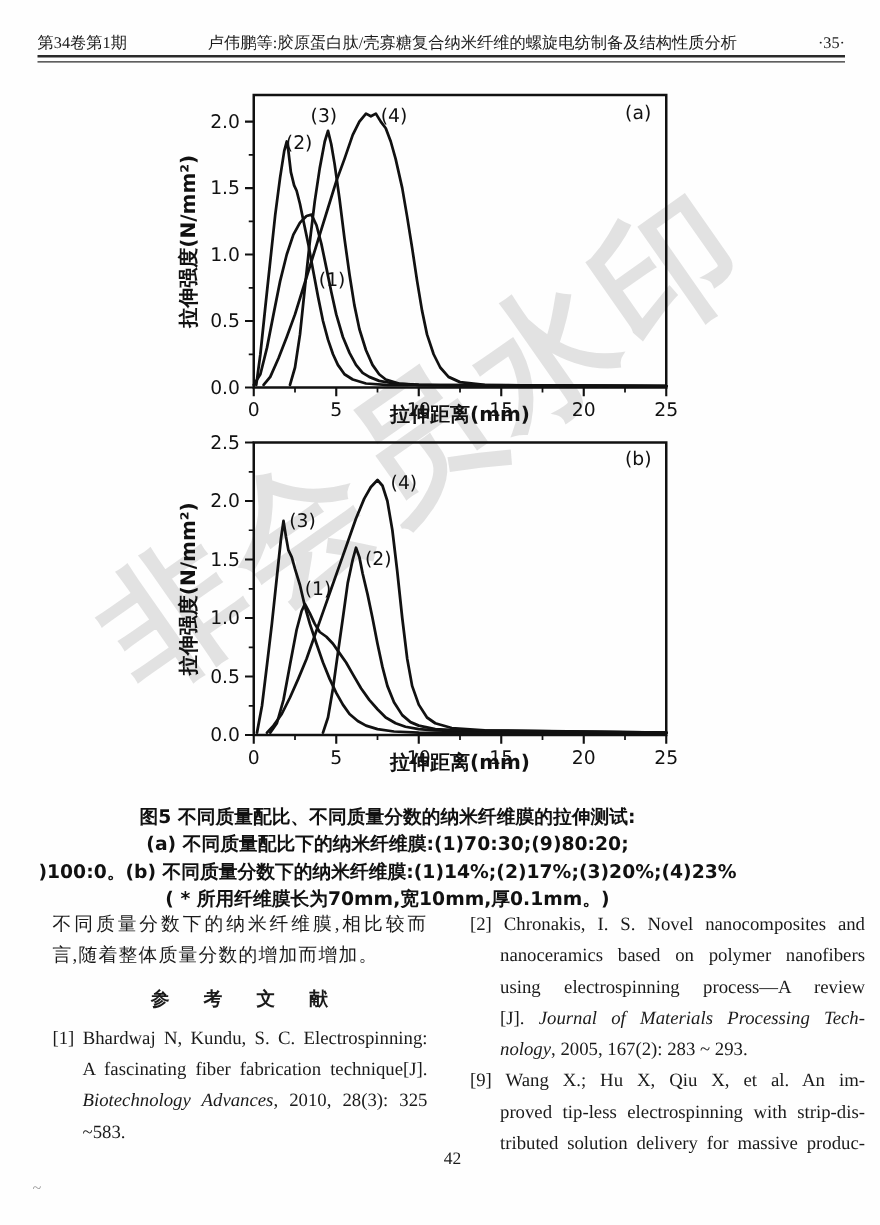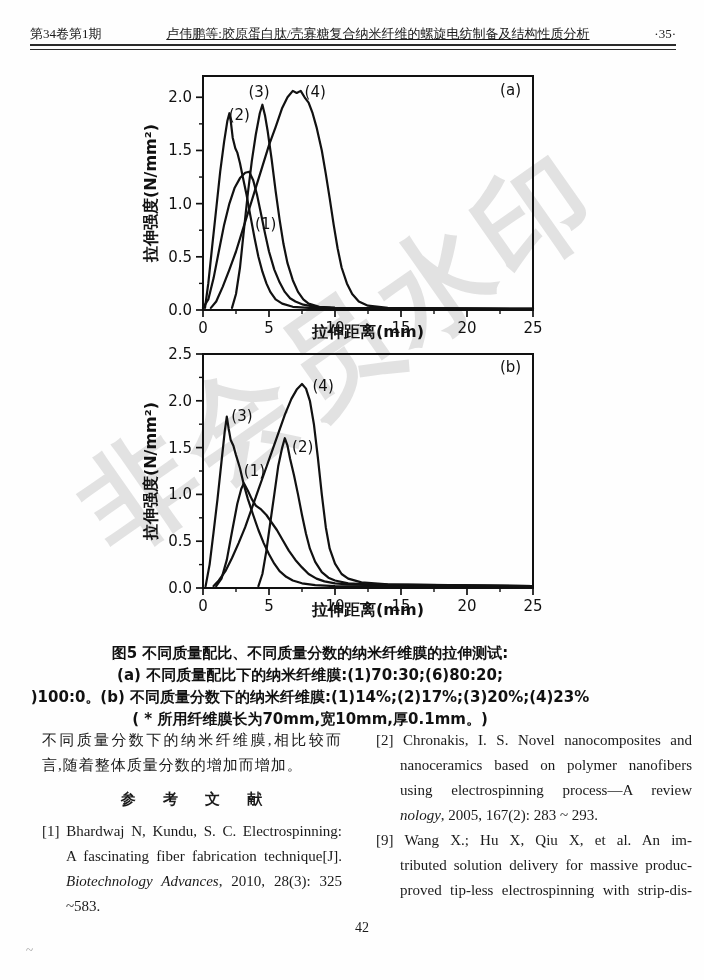--- a/index.html
+++ b/index.html
@@ -1,20 +1,20 @@
 <!DOCTYPE html>
 <html><head>
 <meta charset="utf-8">
 <style>
   html,body{margin:0;padding:0;background:#e8e8e8;}
   .page{width:704px;height:980px;position:relative;background:#fefefe;overflow:hidden;
         font-family:"Liberation Serif","DejaVu Serif",serif;color:#1a1a1a;margin:0 auto;}
   .header{position:absolute;left:30px;right:28px;top:25px;display:flex;justify-content:space-between;
           align-items:baseline;font-size:13px;white-space:nowrap;}
-  .header .mid{flex:1;text-align:center;padding:0 8px;overflow:hidden;text-decoration:underline;}
+  .header .mid{flex:1;text-align:center;padding:0 8px;overflow:hidden;}
   .header-rule{position:absolute;left:30px;right:28px;top:44px;height:3px;
                border-top:2px solid #2b2b2b;border-bottom:1.2px solid #2b2b2b;}
   .figure-area{position:absolute;left:0;top:52px;width:704px;height:676px;}
   .watermark{position:absolute;left:10px;top:100px;width:660px;height:400px;z-index:0;
              display:flex;align-items:center;justify-content:center;white-space:nowrap;
              transform:rotate(-35deg);font-family:"DejaVu Sans","Liberation Sans",sans-serif;
              font-weight:800;font-size:112px;letter-spacing:8px;color:rgba(40,40,40,0.13);}
   .chart{position:absolute;left:130px;z-index:1;}
   .chart-a{top:10px;}
   .chart-b{top:288px;}
@@ -144,21 +144,21 @@
         <text x="111.94" y="81.392" text-anchor="middle" class="curve-label">(3)</text>
         <polyline points="83.6,246.1 88.8,240.5 95.4,231.2 102.0,218.0 108.6,203.1 115.2,187.2 121.8,168.4 128.4,149.7 135.0,131.0 141.6,112.3 148.2,93.6 154.8,74.8 161.4,58.9 166.7,49.6 172.0,44.0 176.0,48.6 179.9,60.8 183.9,84.2 187.8,117.0 191.8,154.4 195.8,187.2 199.7,208.7 205.0,223.7 211.6,234.0 218.2,238.6 231.4,242.4 257.8,244.3 403.0,246.1" fill="none" stroke="#111111" stroke-width="2.2" stroke-linejoin="round" stroke-linecap="round"></polyline>
         <text x="193.12" y="51.43999999999997" text-anchor="middle" class="curve-label">(4)</text>
         <text x="380.56" y="31.783999999999992" text-anchor="middle" class="panel-label">(b)</text>
         <text x="238" y="275" text-anchor="middle" class="axis-title">拉伸距离(mm)</text>
         <text text-anchor="middle" class="axis-title" transform="translate(26 131) rotate(-90)">拉伸强度(N/mm²)</text>
       </svg>
 
     <div class="caption">
       <div>图5  不同质量配比、不同质量分数的纳米纤维膜的拉伸测试:</div>
-      <div>(a) 不同质量配比下的纳米纤维膜:(1)70:30;(6)80:20;</div>
+      <div>(a) 不同质量配比下的纳米纤维膜:(1)70:30;(9)80:20;</div>
       <div>)100:0。(b) 不同质量分数下的纳米纤维膜:(1)14%;(2)17%;(3)20%;(4)23%</div>
       <div>( * 所用纤维膜长为70mm,宽10mm,厚0.1mm。)</div>
     </div>
   </div>
 
   <div class="col col-left">
     <div class="cjk-line j">不同质量分数下的纳米纤维膜,相比较而</div>
     <div class="cjk-line">言,随着整体质量分数的增加而增加。</div>
     <div class="ref-heading">参 考 文 献</div>
     <div>
@@ -167,22 +167,23 @@
         <div class="ref-line ind j"><span class="seg-i">Biotechnology Advances</span><span>, 2010, 28(3): 325</span></div>
         <div class="ref-line ind"><span>~583.</span></div>
       </div>
   </div>
 
   <div class="col col-right">
     <div>
         <div class="ref-line j"><span>[2] Chronakis, I. S. Novel nanocomposites and</span></div>
         <div class="ref-line ind j"><span>nanoceramics based on polymer nanofibers</span></div>
         <div class="ref-line ind j"><span>using electrospinning process—A review</span></div>
+        <div class="ref-line ind j"><span>[J]. </span><span class="seg-i">Journal of Materials Processing Tech-</span></div>
         <div class="ref-line ind"><span class="seg-i">nology</span><span>, 2005, 167(2): 283 ~ 293.</span></div>
         <div class="ref-line j"><span>[9] Wang X.; Hu X, Qiu X, et al. An im-</span></div>
+        <div class="ref-line ind j"><span>proved tip-less electrospinning with strip-dis-</span></div>
         <div class="ref-line ind j"><span>tributed solution delivery for massive produc-</span></div>
-        <div class="ref-line ind j"><span>proved tip-less electrospinning with strip-dis-</span></div>
       </div>
   </div>
 
   <div class="page-number">42</div>
   <div class="corner-mark">~</div>
 </div>
 
 </body></html>

